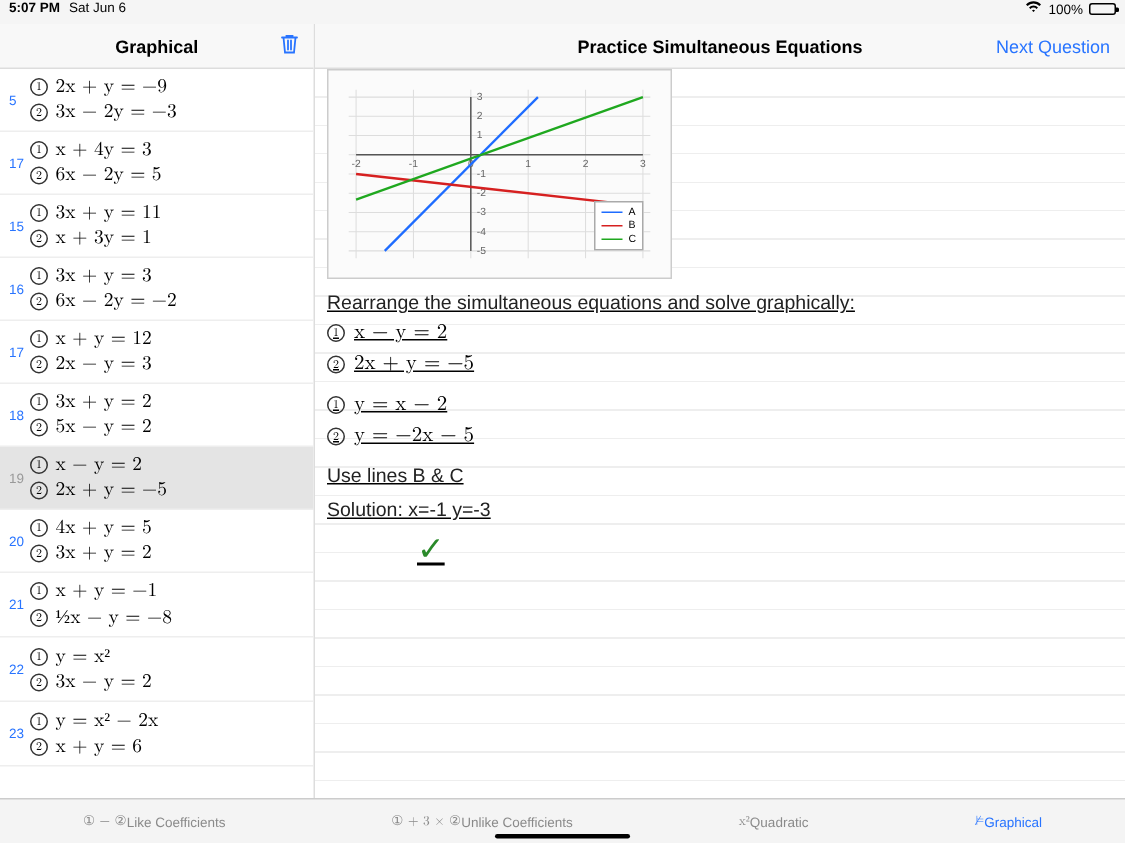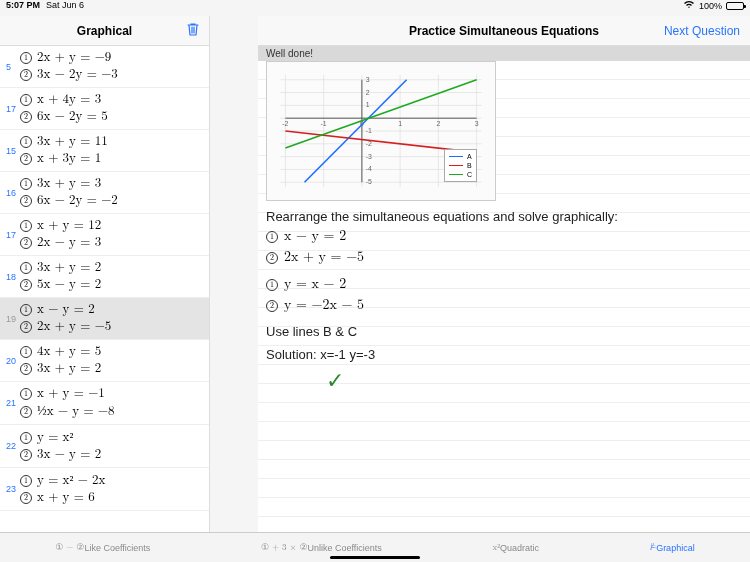--- a/index.html
+++ b/index.html
@@ -56,38 +56,39 @@
 .eqs { display:flex; flex-direction:column; gap:1px; font-family: "Latin Modern Math","Cambria Math","Times New Roman",serif; font-size:13px; }
 .eqline { display:flex; align-items:center; gap:5px; }
 .circ {
   width:12px; height:12px; border:1px solid #333; border-radius:50%;
   display:inline-flex; align-items:center; justify-content:center;
   font-size:8px; line-height:1;
 }
 
 
 .content {
-  flex:1; background:#f5f5f5; display:flex; flex-direction:column;margin-left:48px;
+  flex:1; background:#f5f5f5; display:flex; flex-direction:column;
 }
 .content-header {
   height:30px; display:flex; align-items:center; justify-content:center;
   position:relative; border-bottom:1px solid #ddd; background:#f8f8f8;
 }
 .content-header .title { font-weight:600; font-size:12px; }
 .next-btn {
   position:absolute; right:10px; color:#2874ff; font-size:12px; cursor:pointer;
 }
 .banner {
   background:#d9d9d9; padding:2px 8px; font-size:10px; color:#333;
   display:flex; align-items:center;
 }
 .work-area {
   flex:1; background:#fff; margin:0; padding:0 25px 8px 8px;
   position:relative;
   background-image: repeating-linear-gradient(to bottom, transparent 0, transparent 18px, #eee 18px, #eee 19px);
+  text-decoration: underline;
 }
 .graph-box {
   width:230px; height:140px; border:1px solid #ccc; background:#fbfbfb;
   margin:0 0 6px 0; position:relative;
 }
 .graph-svg { width:100%; height:100%; }
 .tick-lbl { font-size:7px; fill:#666; }
 .legend-box {
   position:absolute; right:18px; bottom:18px; background:#fff;
   border:1px solid #aaa; font-size:7px; padding:2px 4px;
@@ -294,23 +295,20 @@
             </div>
           </div>
         </div>
       </div>
   </div>
 
   <div class="content">
     <div class="content-header">
       <span class="title">Practice Simultaneous Equations</span>
       <span class="next-btn">Next Question</span>
-    </div>
-    <div class="banner">
-      <span>Well done!</span>
     </div>
     <div class="work-area">
       <div class="graph-box">
         <svg class="graph-svg" id="graph-svg" viewBox="0 0 230 140">
             <line x1="18" y1="13" x2="18" y2="127" stroke="#ddd" stroke-width="0.7"></line>
             <line x1="56.800000000000004" y1="13" x2="56.800000000000004" y2="127" stroke="#ddd" stroke-width="0.7"></line>
             <line x1="95.60000000000001" y1="13" x2="95.60000000000001" y2="127" stroke="#ddd" stroke-width="0.7"></line>
             <line x1="134.39999999999998" y1="13" x2="134.39999999999998" y2="127" stroke="#ddd" stroke-width="0.7"></line>
             <line x1="173.20000000000002" y1="13" x2="173.20000000000002" y2="127" stroke="#ddd" stroke-width="0.7"></line>
             <line x1="212" y1="13" x2="212" y2="127" stroke="#ddd" stroke-width="0.7"></line>

